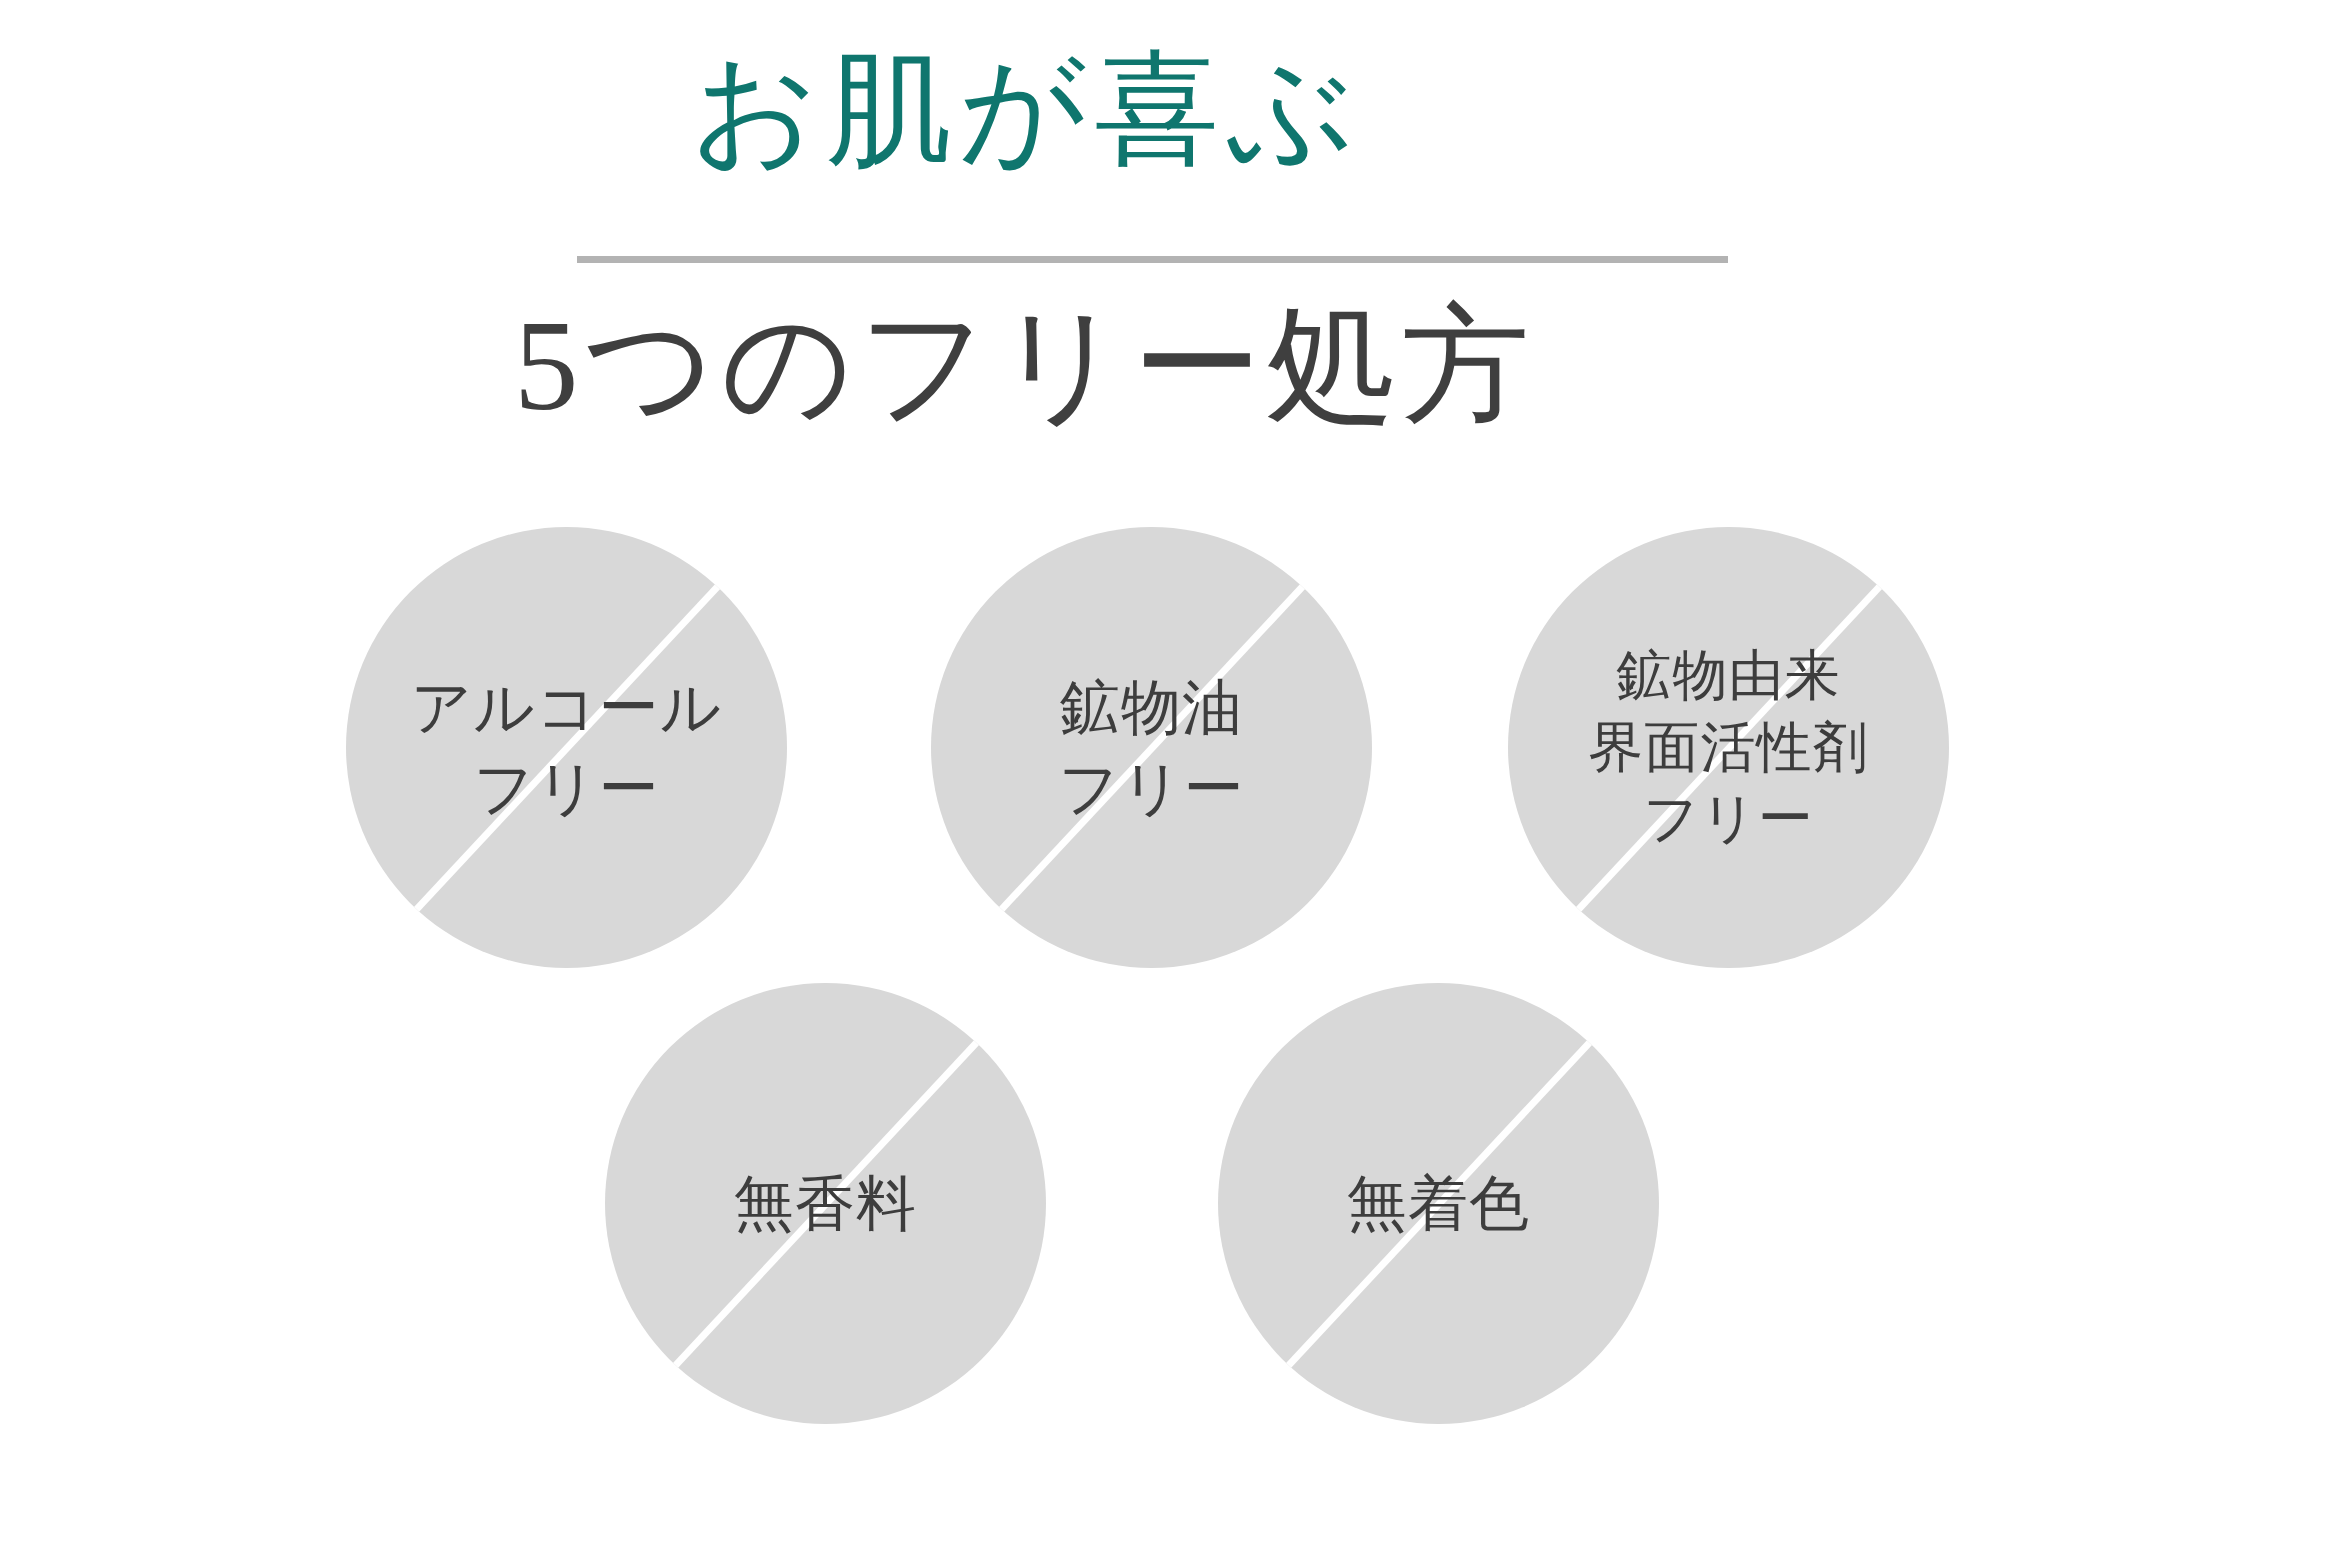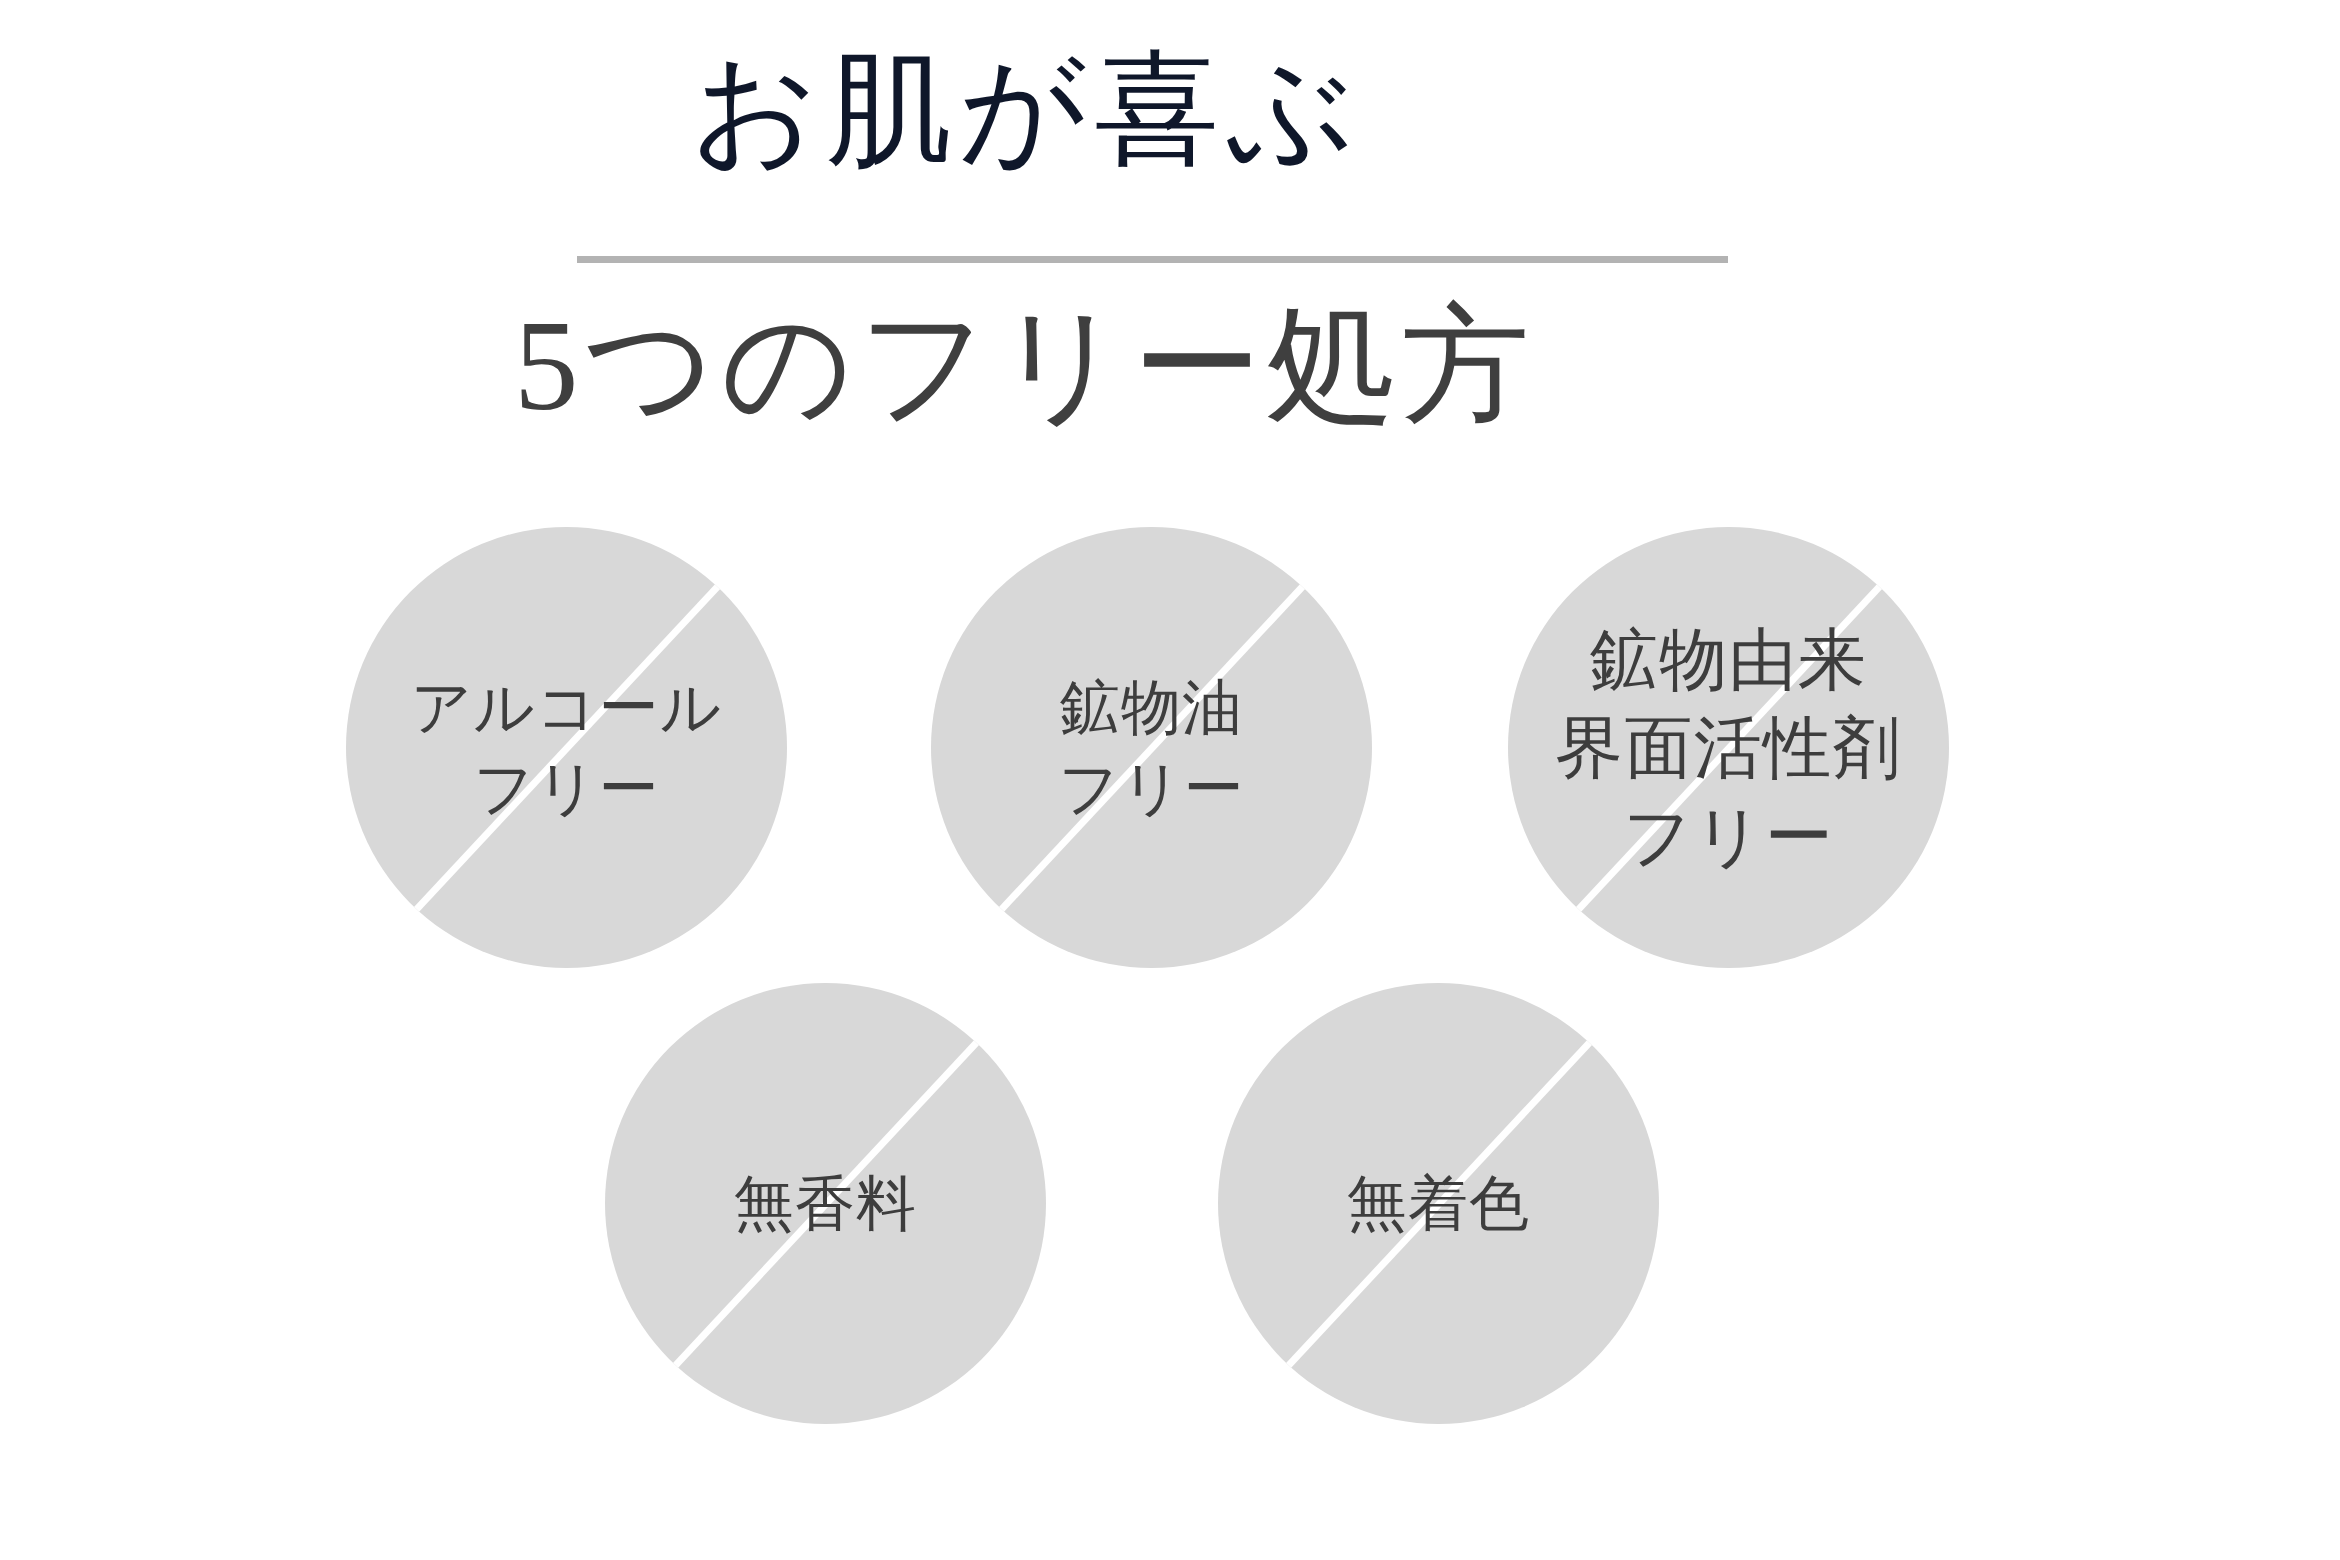--- a/index.html
+++ b/index.html
@@ -30,21 +30,21 @@
   .headline {
     position: absolute;
     left: 0;
     top: 39px;
     width: 2053px;
     text-align: center;
     font-family: "Liberation Serif", "DejaVu Serif", serif;
     font-size: 125px;
     line-height: 1.15;
     letter-spacing: 0.06em;
-    color: #0f172a;
+    color: #0f766e;
     font-weight: 400;
     white-space: nowrap;
   }
 
   .divider {
     position: absolute;
     left: 577px;
     top: 256px;
     width: 1151px;
     height: 6.8px;
@@ -108,21 +108,21 @@
     font-family: "Liberation Sans", "DejaVu Sans", sans-serif;
     font-weight: 400;
     font-size: 60px;
     line-height: 1.35;
     letter-spacing: 0.02em;
     padding: 0 9.8px;
     white-space: pre-line;
   }
 
   .badge.size-small .label { font-size: 60px; }
-  .badge.size-tight .label { font-size: 68px; line-height: 1.3; }
+  .badge.size-tight .label { font-size: 55px; line-height: 1.3; }
 
   
   #badge-1 { left: 346px;  top: 527px; }
   #badge-2 { left: 931px;  top: 527px; }
   #badge-3 { left: 1508px; top: 527px; }
   
   #badge-4 { left: 605px;  top: 983px; }
   #badge-5 { left: 1218px; top: 983px; }
 </style>
 </head>

